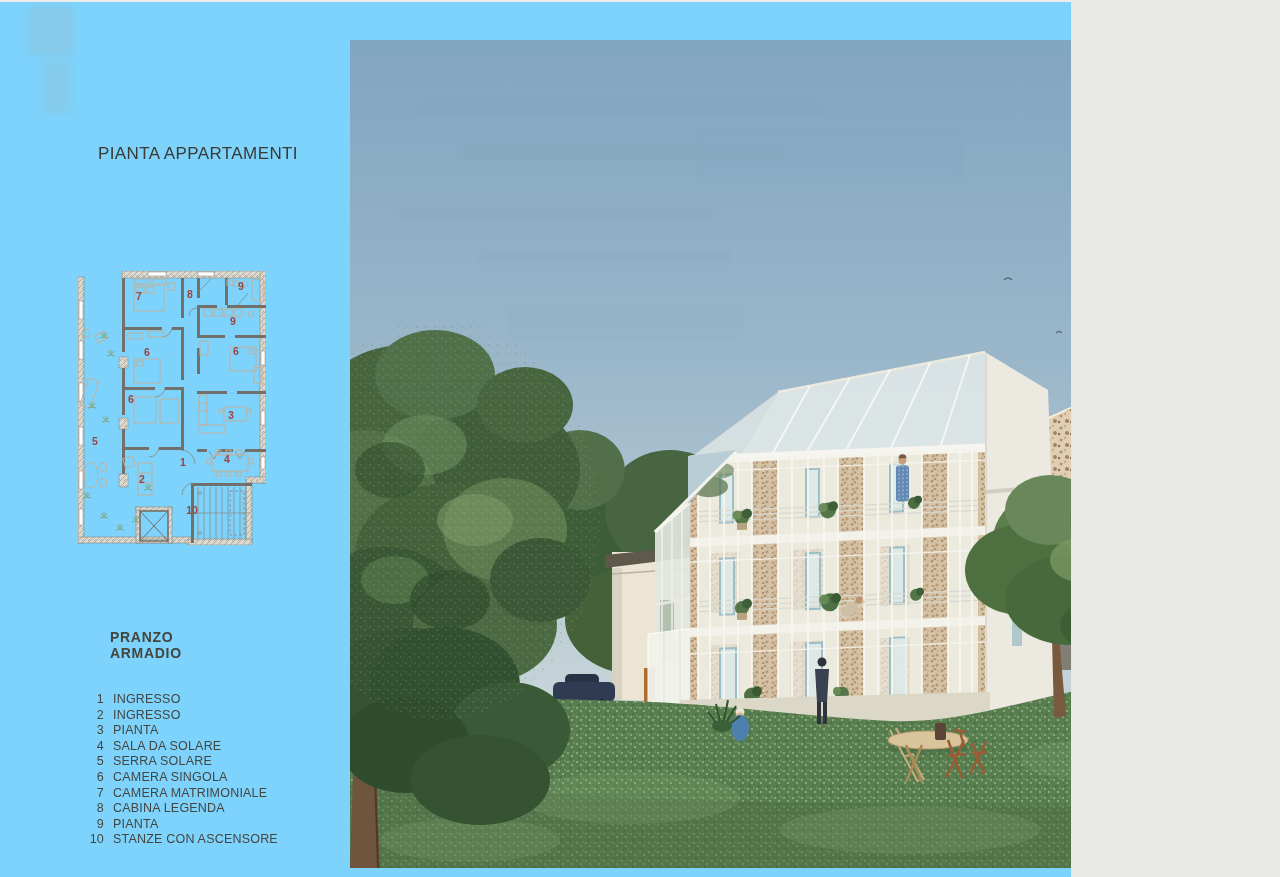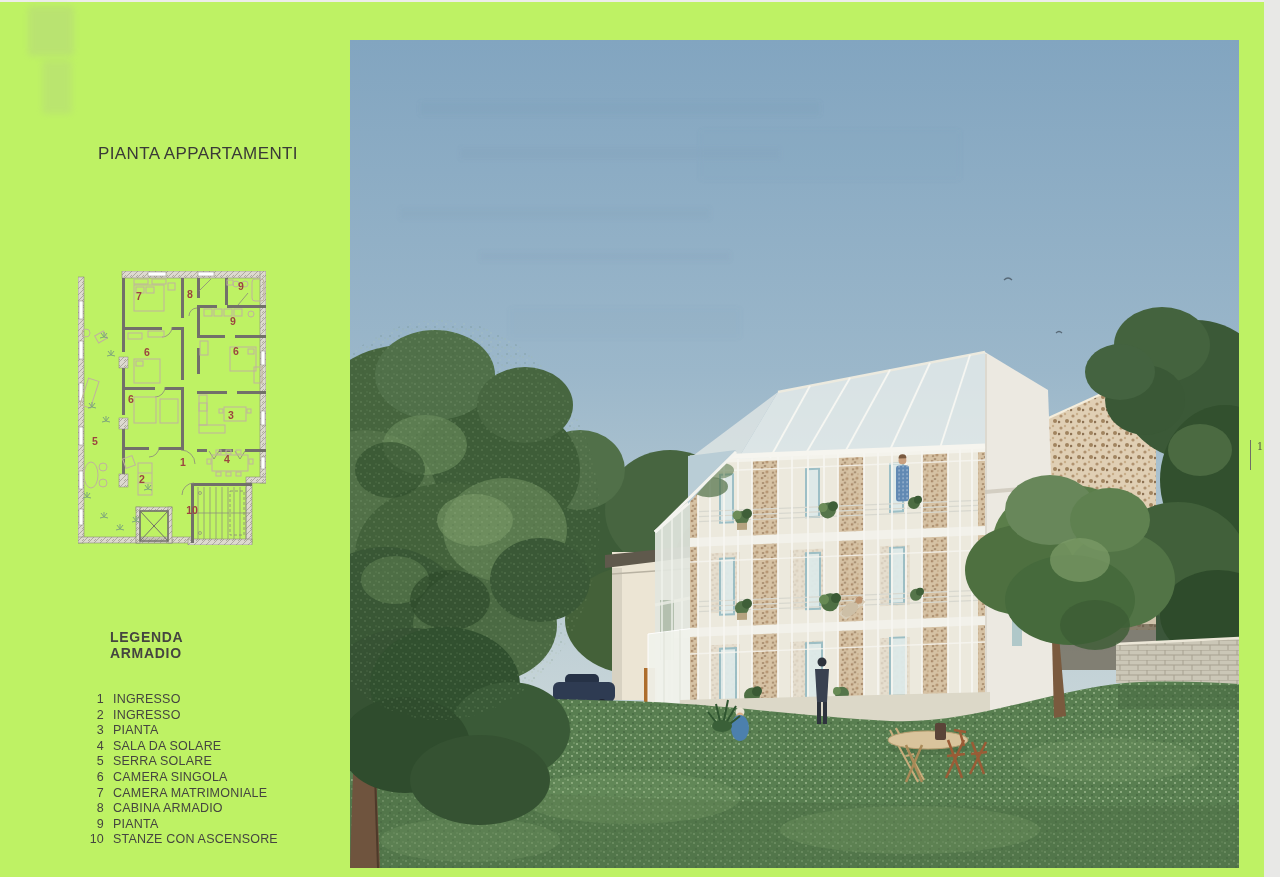--- a/index.html
+++ b/index.html
@@ -1,17 +1,17 @@
 <!DOCTYPE html>
 <html><head>
 <meta charset="utf-8">
 <style>
   * { margin:0; padding:0; box-sizing:border-box; }
   body { font-family:"Liberation Sans", sans-serif; background:#e8e8e6; }
-  .page { position:relative; width:1264px; height:877px; background:#bef264; overflow:hidden; }
+  .page { position:relative; width:1071px; height:877px; background:#7dd3fc; overflow:hidden; }
   .edge-top { position:absolute; left:0; top:0; width:1280px; height:2px; background:#ededea; }
   .edge-right { position:absolute; left:1276px; top:38px; width:1px; height:812px; background:#dcdcd7; }
   .smudge { position:absolute; background:#a9a9a4; filter:blur(3px); border-radius:4px; }
   .smudge.s1 { left:28px; top:6px; width:46px; height:50px; opacity:.20; }
   .smudge.s2 { left:42px; top:60px; width:30px; height:54px; opacity:.17; }
   .title { position:absolute; left:98px; top:144px; font-size:17px; font-weight:500;
            letter-spacing:.4px; color:#3a3a37; }
   .plan { position:absolute; left:78px; top:271px; }
   .legend { position:absolute; left:88px; top:629px; width:220px; color:#454540; }
   .legend-heading { margin-left:22px; font-size:14px; font-weight:700; letter-spacing:.7px; line-height:16px; }
@@ -219,21 +219,21 @@
         <text x="17" y="174" text-anchor="middle" fill="#9b4540">5</text>
         <text x="105" y="195" text-anchor="middle" fill="#9b4540">1</text>
         <text x="64" y="212" text-anchor="middle" fill="#9b4540">2</text>
         <text x="149" y="192" text-anchor="middle" fill="#9b4540">4</text>
         <text x="114" y="243" text-anchor="middle" fill="#9b4540">10</text>
       </g>
   </svg>
 
   <section class="legend">
     <div class="legend-heading">
-      <div>LEGENDA</div>
+      <div>PRANZO</div>
       <div>ARMADIO</div>
     </div>
     <ol id="legend-items">
         <li>
           <span class="num">1</span>
           <span class="lbl">INGRESSO</span>
         </li>
         <li>
           <span class="num">2</span>
           <span class="lbl">INGRESSO</span>
@@ -253,21 +253,21 @@
         <li>
           <span class="num">6</span>
           <span class="lbl">CAMERA SINGOLA</span>
         </li>
         <li>
           <span class="num">7</span>
           <span class="lbl">CAMERA MATRIMONIALE</span>
         </li>
         <li>
           <span class="num">8</span>
-          <span class="lbl">CABINA ARMADIO</span>
+          <span class="lbl">CABINA LEGENDA</span>
         </li>
         <li>
           <span class="num">9</span>
           <span class="lbl">PIANTA</span>
         </li>
         <li>
           <span class="num">10</span>
           <span class="lbl">STANZE CON ASCENSORE</span>
         </li>
       </ol>

